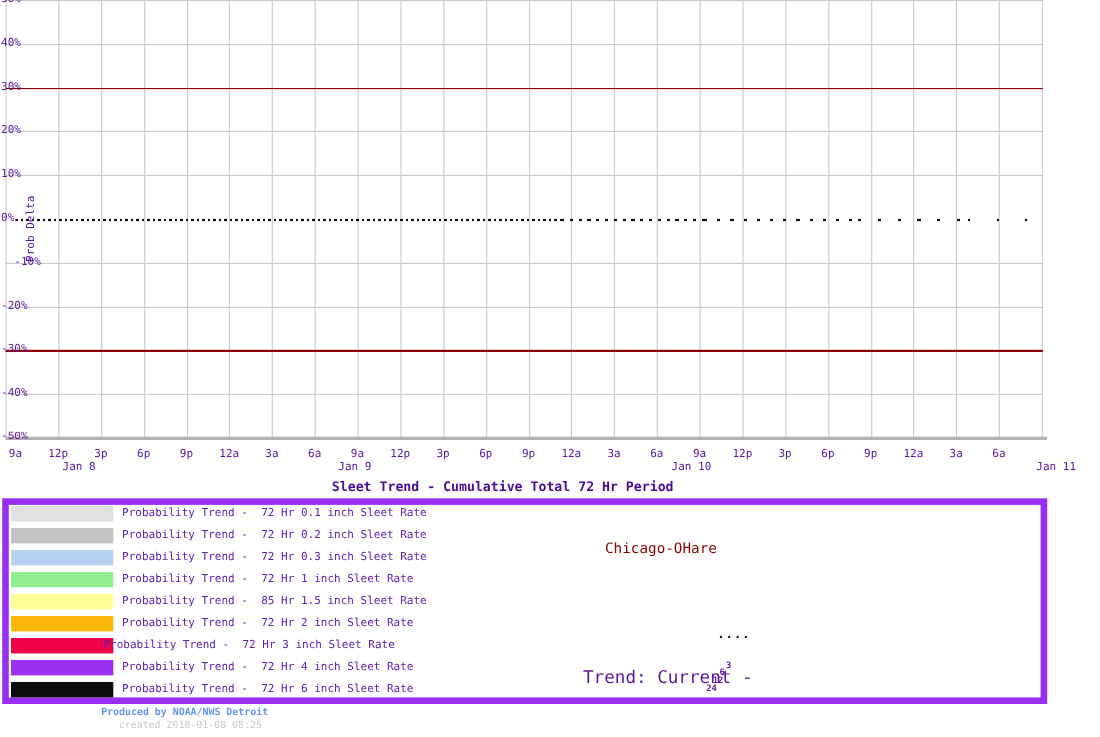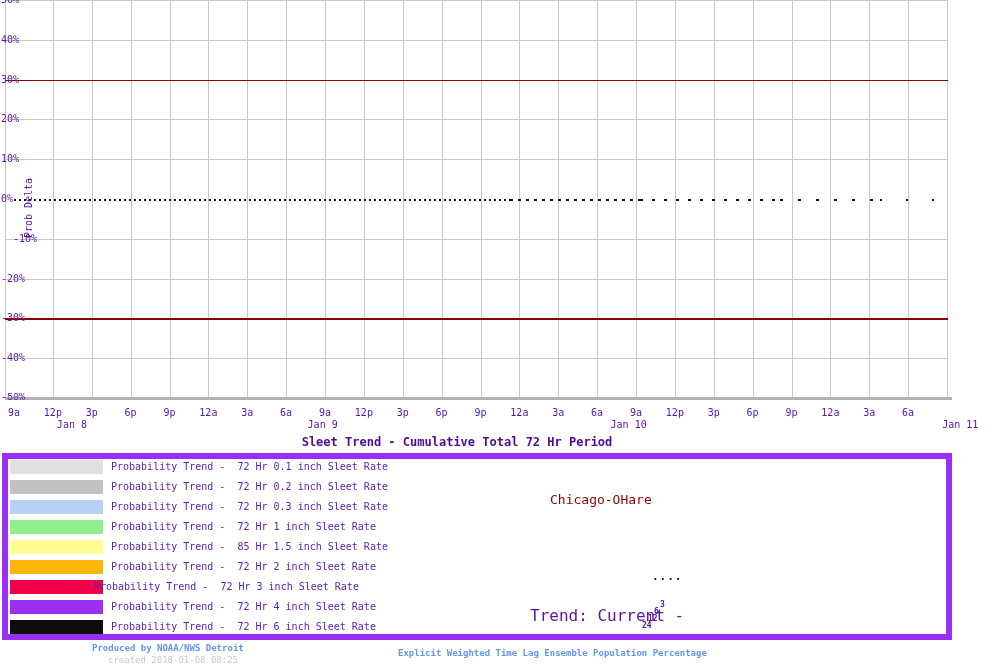--- a/index.html
+++ b/index.html
@@ -148,15 +148,14 @@
     <div id="lag-numbers">
         <div class="lagnum" style="left: 652px; top: 142px;">3</div>
         <div class="lagnum" style="left: 646px; top: 149px;">6</div>
         <div class="lagnum" style="left: 640px; top: 156px;">12</div>
         <div class="lagnum" style="left: 634px; top: 163px;">24</div>
       </div>
   </div>
 
   <div class="foot-prod">Produced by NOAA/NWS Detroit</div>
   <div class="foot-created">created 2018-01-08 08:25</div>
-  <div class="foot-note">Explicit Weighted Time Lag Ensemble Population Percentage</div>
 
 </div>
 
 </body></html>

